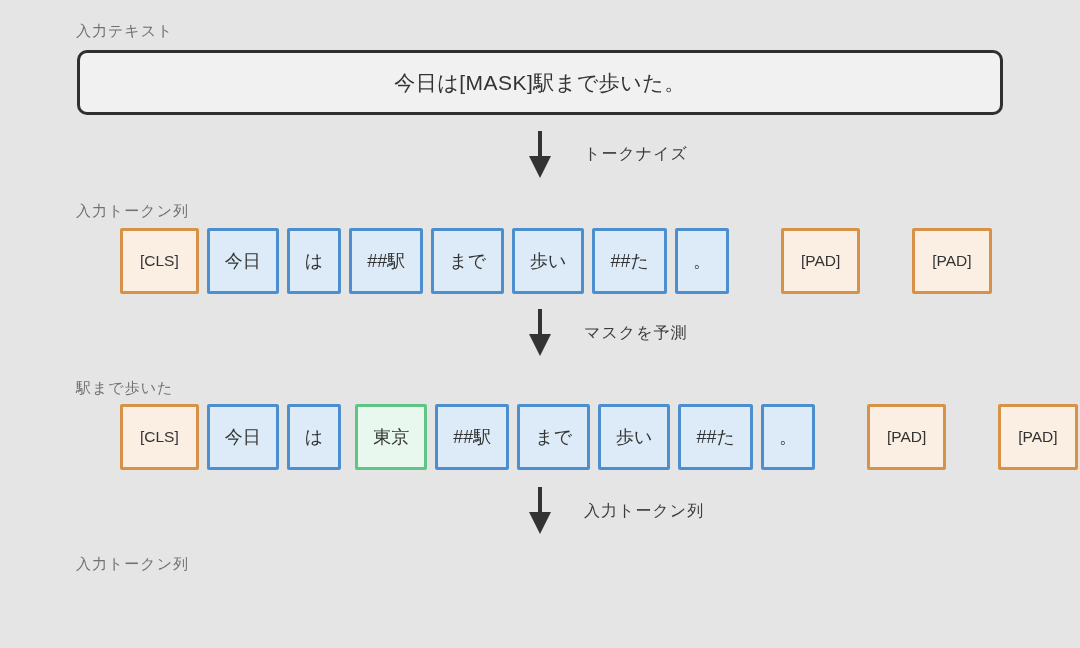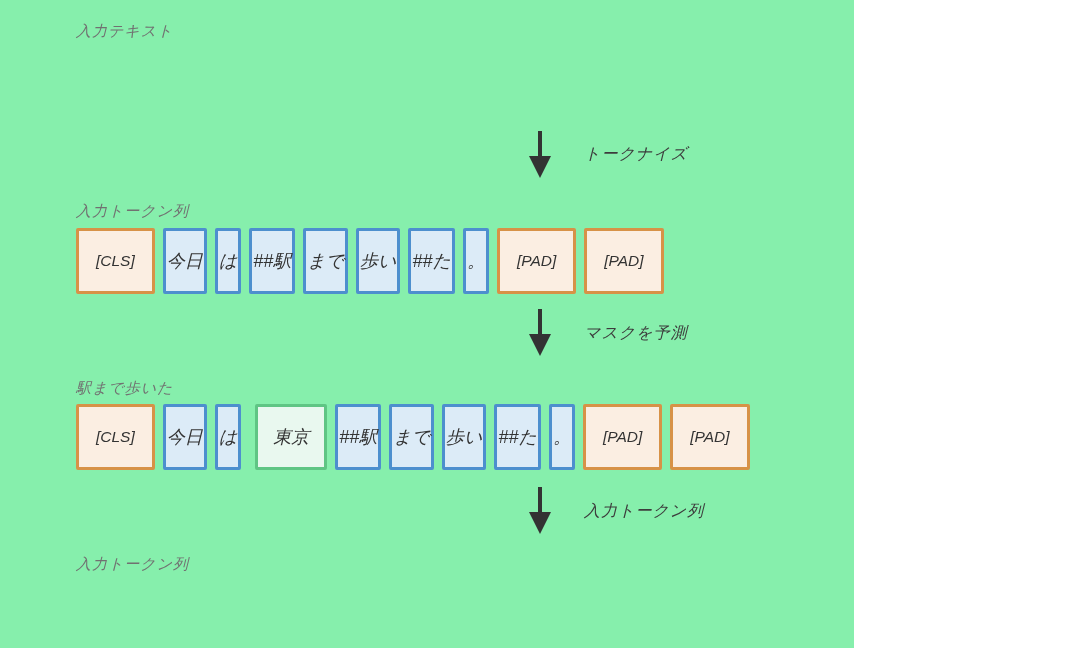--- a/index.html
+++ b/index.html
@@ -1,23 +1,22 @@
 <!DOCTYPE html>
 <html style="--textbox-border: #2f2f2f; --textbox-fill: #f1f1f1; --special-border: #d79247; --special-fill: #fbeee2; --normal-border: #4d8fce; --normal-fill: #dcebf7; --predicted-border: #5fc584; --predicted-fill: #e9f8ef;"><head>
 <meta charset="utf-8">
 <style>
   html, body { margin: 0; padding: 0; background: #ffffff; }
   .canvas {
     position: relative;
-    width: 854px;
+    width: 1080px;
     height: 648px;
-    background: #86efac;
+    background: #e5e5e5;
     overflow: hidden;
     font-family: "Liberation Sans", "DejaVu Sans", sans-serif;
-    font-style: italic;
   }
   .sec-label {
     position: absolute;
     left: 76px;
     font-size: 15px;
     line-height: 22px;
     color: #717171;
     letter-spacing: 1px;
   }
   .textbox {
@@ -50,27 +49,28 @@
     align-items: center;
     justify-content: center;
     border-radius: 2px;
     color: #333333;
     white-space: nowrap;
   }
   .token.normal {
     border: 3px solid var(--normal-border, #4d8fce);
     background: var(--normal-fill, #dcebf7);
     font-size: 18px;
-    padding: 0 1px;
+    padding: 0 15px;
   }
   .token.special {
     border: 3px solid var(--special-border, #d79247);
     background: var(--special-fill, #fbeee2);
     font-size: 15.5px;
     padding: 0 17px;
+    margin-left: 44px;
   }
   .token.predicted {
     border: 3px solid var(--predicted-border, #5fc584);
     background: var(--predicted-fill, #e9f8ef);
     font-size: 18px;
     padding: 0 15px;
     margin-left: 6px;
   }
   .arrow-shape {
     position: absolute;
@@ -98,20 +98,23 @@
     color: #3c3c3c;
     letter-spacing: 1px;
   }
 </style>
 </head>
 <body>
 
 <div class="canvas">
 
   <div class="sec-label" style="top:20px">入力テキスト</div>
+  <div class="textbox" style="left:77px; top:50px; width:926px; height:65px;">
+    <span>今日は[MASK]駅まで歩いた。</span>
+  </div>
 
   <div class="arrow-shape" style="top:131px">
     <div class="arrow-stem"></div>
     <div class="arrow-head"></div>
   </div>
   <div class="arrow-label" style="top:143px">トークナイズ</div>
 
   <div class="sec-label" style="top:200px">入力トークン列</div>
   <div class="token-row" style="top:228px">
       <div class="token special">[CLS]</div>

